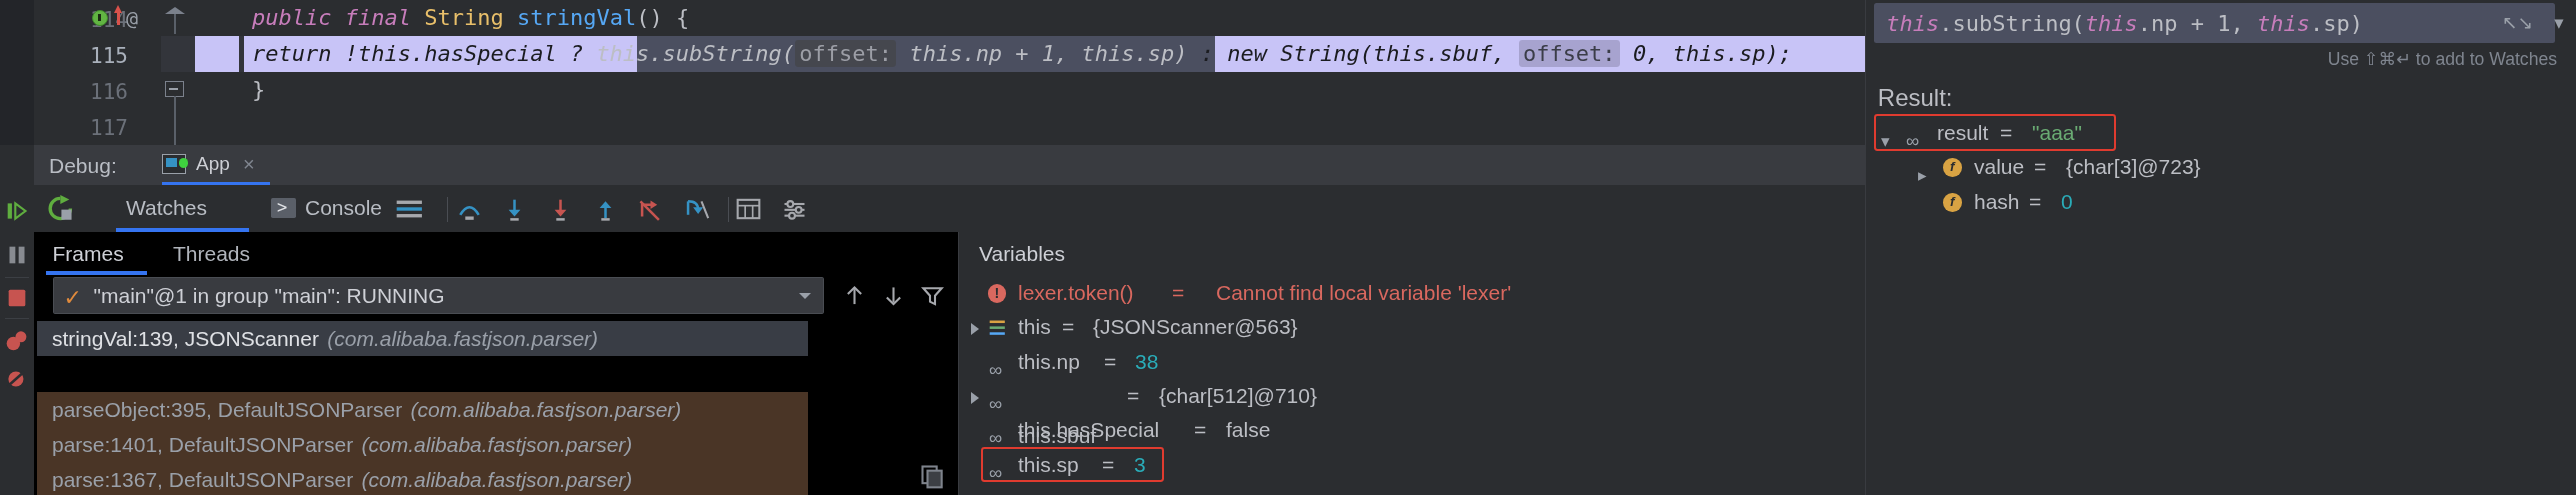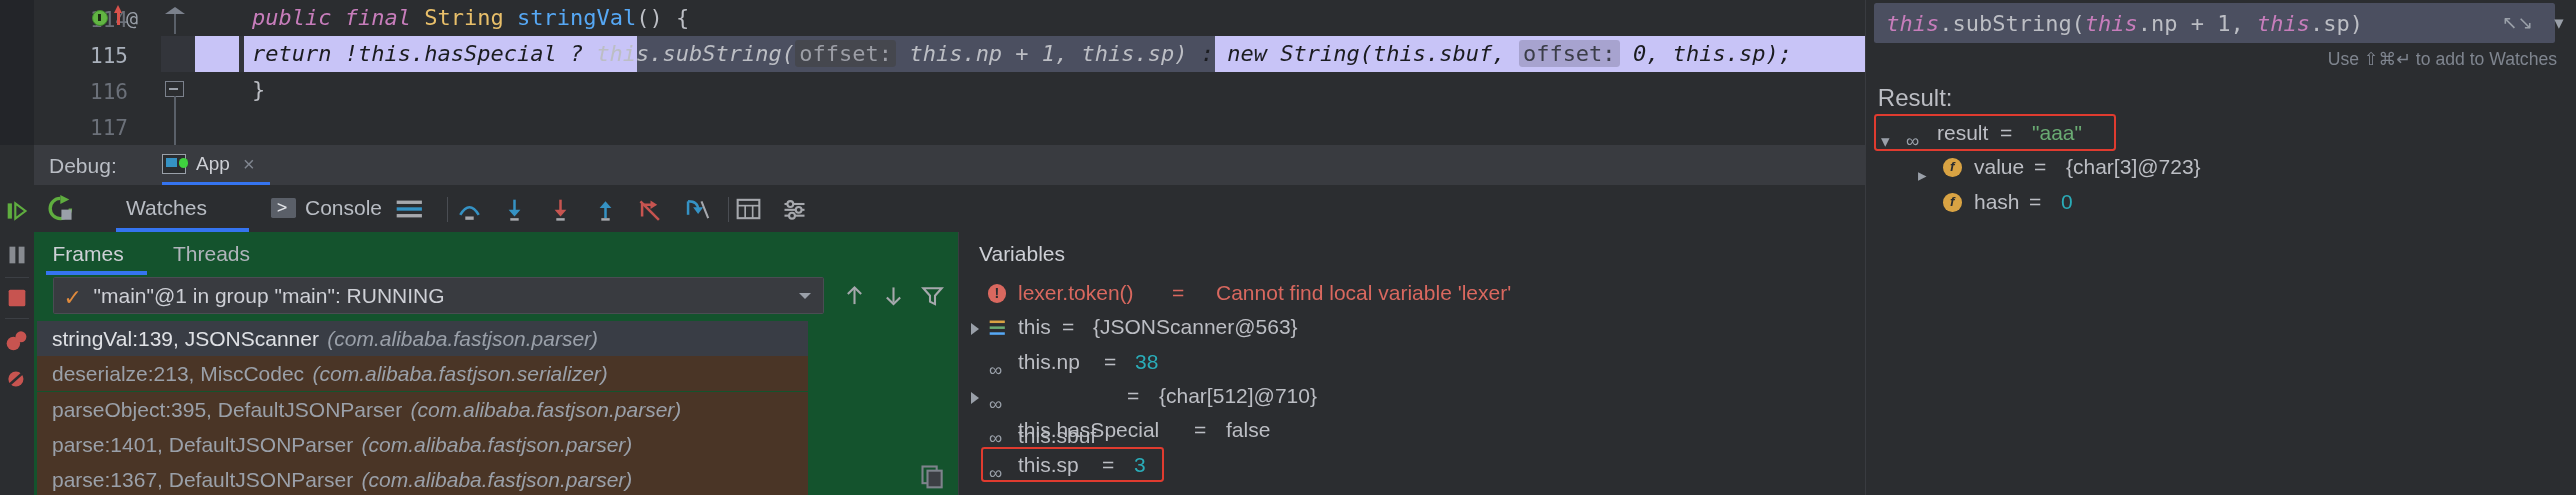--- a/index.html
+++ b/index.html
@@ -59,21 +59,21 @@
   
   .dbg-strip{position:absolute;left:34px;top:185px;width:1832px;height:47px;background:#2b2d30;border-bottom:0.8px solid #393b40;}
   .rerun{position:absolute;left:11.8px;top:10px;width:28.6px;height:27px;}
   .tab-debugger{position:absolute;left:92px;top:11px;font-size:21px;color:#b9bdc4;}
   .tab-debugger-ul{position:absolute;left:82px;top:43px;width:133px;height:4.2px;background:#3574f0;}
   .tab-console-ico{position:absolute;left:237px;top:13.4px;width:25px;height:20px;background:#5a5f68;border-radius:1.7px;}
   .tab-console{position:absolute;left:271px;top:11px;font-size:21px;color:#b9bdc4;}
   .strip-sep{position:absolute;top:11.8px;width:0.8px;height:25px;background:#4a4d53;}
 
   
-  .frames-pane{position:absolute;left:34px;top:232px;width:924px;height:264px;background:#14532d;}
+  .frames-pane{position:absolute;left:34px;top:232px;width:924px;height:264px;background:#000000;}
   .ft-tabs{position:absolute;left:0;top:0;width:924px;height:44px;}
   .ft-frames{position:absolute;left:18.5px;top:10px;font-size:21px;color:#ced0d6;}
   .ft-frames-ul{position:absolute;left:11.8px;top:39px;width:101px;height:4.2px;background:#3574f0;}
   .ft-threads{position:absolute;left:139px;top:10px;font-size:21px;color:#b0b4bb;}
 
   .thread-sel{position:absolute;left:18.5px;top:45px;width:771px;height:37px;background:#393b40;border:0.8px solid #4a4d53;box-sizing:border-box;border-radius:1.7px;}
   .thread-check{position:absolute;left:10px;top:6.7px;font-size:22px;color:#e08a3c;}
   .thread-txt{position:absolute;left:40px;top:5.9px;font-size:21px;color:#ced0d6;}
   .thread-caret{position:absolute;right:11.8px;top:15px;width:0;height:0;border-left:6.7px solid transparent;border-right:6.7px solid transparent;border-top:6.7px solid #9aa0a9;}
 
@@ -281,21 +281,20 @@
       <svg class="fr-btn" style="left:847px;top:52px;" width="25" height="23.5" viewBox="0 0 30 28">
         <path d="M15 4 L15 22" stroke="#a6a8ad" stroke-width="2.5"></path>
         <path d="M7 16 L15 24 L23 16" fill="none" stroke="#a6a8ad" stroke-width="2.5"></path>
       </svg>
       <svg class="fr-btn" style="left:886px;top:52px;" width="25" height="23.5" viewBox="0 0 30 28">
         <path d="M4 5 L26 5 L18 14 L18 24 L12 21 L12 14 Z" fill="none" stroke="#a6a8ad" stroke-width="2.5"></path>
       </svg>
 
       <div class="frame-list">
         <div class="frame-row sel" style="top:0;"><span>stringVal:139, JSONScanner</span><span class="frame-pkg" style="margin-left:8.4px;">(com.alibaba.fastjson.parser)</span></div>
-        <div class="frame-row lib" style="top:35px;"><span>deserialze:213, MiscCodec</span><span class="frame-pkg" style="margin-left:8.4px;">(com.alibaba.fastjson.serializer)</span></div>
         <div class="frame-row lib" style="top:71px;"><span>parseObject:395, DefaultJSONParser</span><span class="frame-pkg" style="margin-left:8.4px;">(com.alibaba.fastjson.parser)</span></div>
         <div class="frame-row lib" style="top:106px;"><span>parse:1401, DefaultJSONParser</span><span class="frame-pkg" style="margin-left:8.4px;">(com.alibaba.fastjson.parser)</span></div>
         <div class="frame-row lib" style="top:141px;"><span>parse:1367, DefaultJSONParser</span><span class="frame-pkg" style="margin-left:8.4px;">(com.alibaba.fastjson.parser)</span></div>
       </div>
 
       <svg style="position:absolute;left:886px;top:232px;" width="25" height="25" viewBox="0 0 30 30">
         <rect x="3" y="3" width="17" height="20" fill="none" stroke="#7e838c" stroke-width="2.5"></rect>
         <rect x="9" y="8" width="17" height="20" fill="#3c3f44" stroke="#7e838c" stroke-width="2.5"></rect>
       </svg>
     </div>

